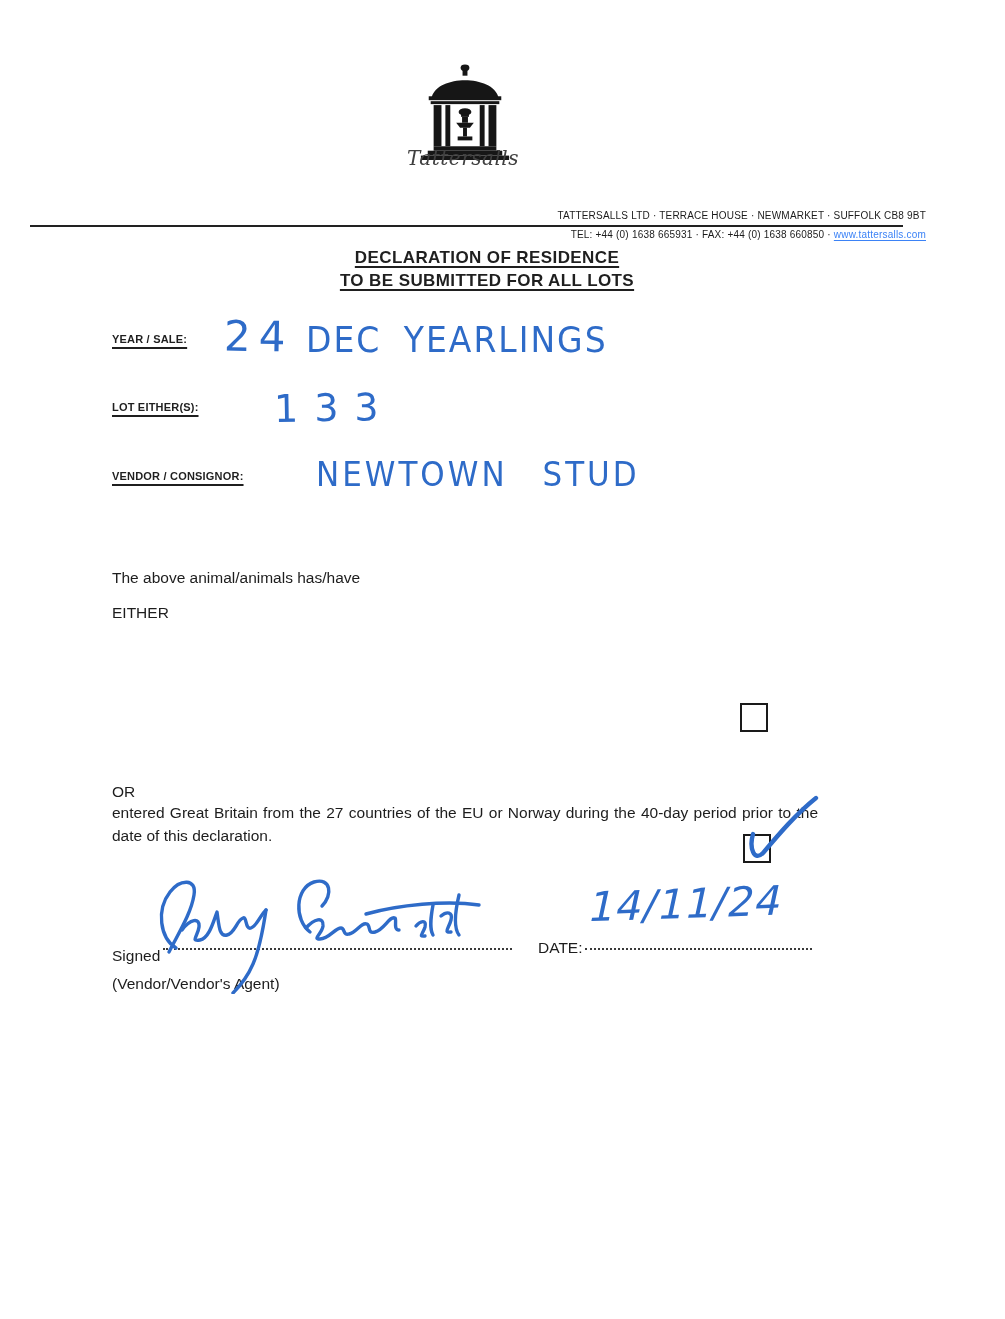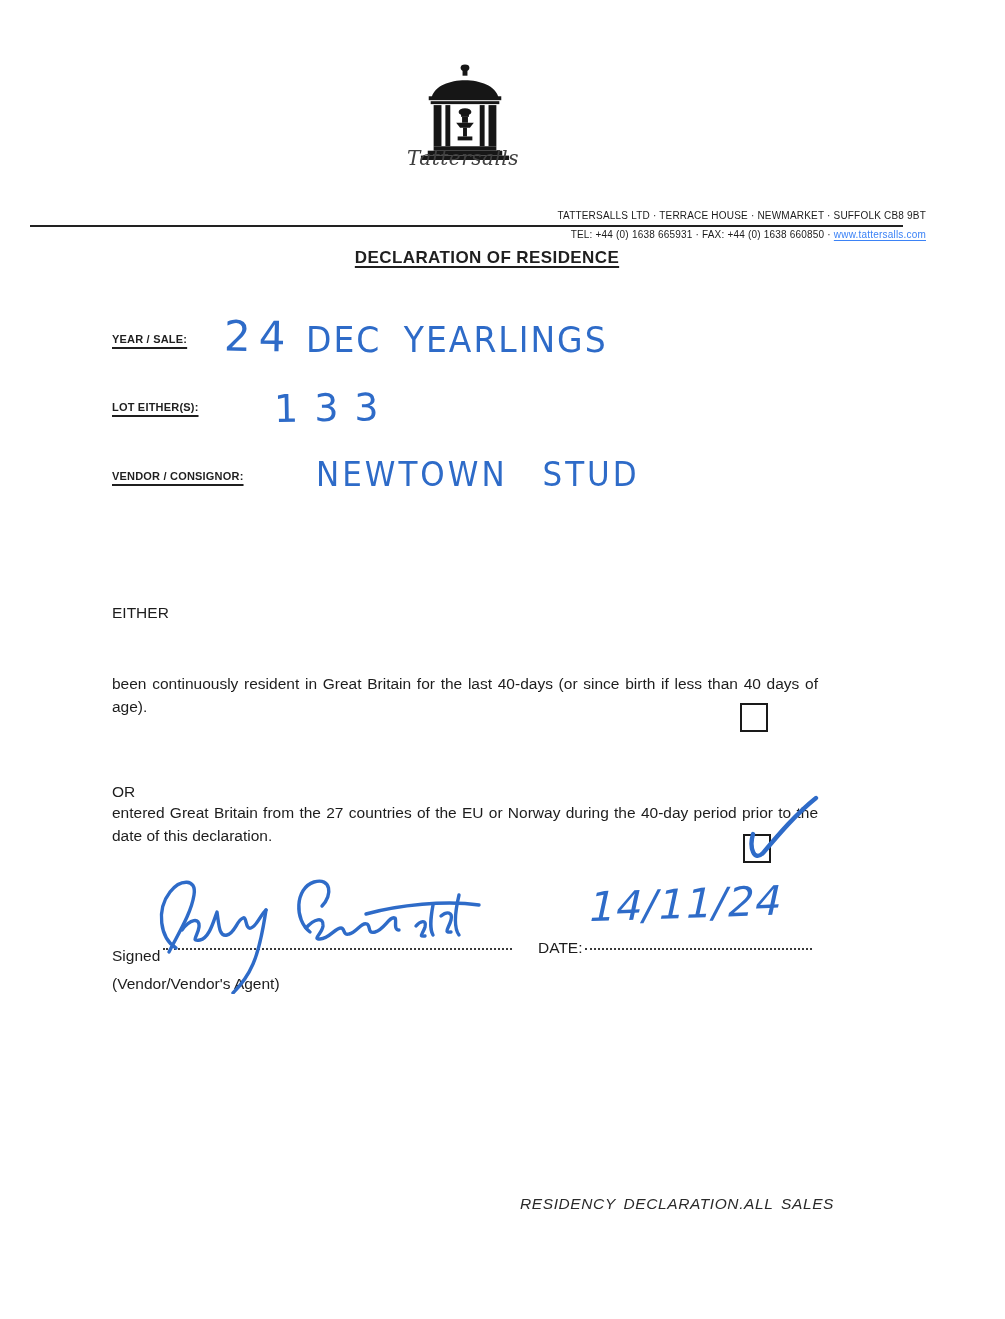--- a/index.html
+++ b/index.html
@@ -144,35 +144,36 @@
   <div class="abs addr-line">TATTERSALLS LTD · TERRACE HOUSE · NEWMARKET · SUFFOLK CB8 9BT</div>
 
   <div class="abs addr-line tel-line">
     <span>TEL: +44 (0) 1638 665931 · FAX: +44 (0) 1638 660850 · </span><a href="#" class="web-link">www.tattersalls.com</a>
   </div>
 
   <div class="abs rule"></div>
 
   <div class="abs doc-title">
     <div><span>DECLARATION OF RESIDENCE</span></div>
+    <div><span>TO BE SUBMITTED FOR ALL LOTS</span></div>
   </div>
 
   <div class="abs field-label" style="left:112px; top:333px;">YEAR / SALE:</div>
   <div class="abs ink hw-year">24</div>
   <div class="abs ink hw-sale">DEC YEARLINGS</div>
 
   <div class="abs field-label" style="left:112px; top:401px;">LOT EITHER(S):</div>
   <div class="abs ink hw-lot">133</div>
 
   <div class="abs field-label" style="left:112px; top:470px;">VENDOR / CONSIGNOR:</div>
   <div class="abs ink hw-vendor">NEWTOWN STUD</div>
 
+  <div class="abs body-text" style="left:112px; top:566px;">The above animal/animals has/have</div>
   <div class="abs body-text bold" style="left:112px; top:601px;">EITHER</div>
 
-  <div class="abs body-text para" style="left:112px; top:672px;">been continuously resident in Great Britain for the last 40-days (or since birth if less than 40 days of age).</div>
   <div class="abs checkbox" style="left:740px; top:703px;"></div>
 
   <div class="abs body-text bold" style="left:112px; top:780px;">OR</div>
 
   <div class="abs body-text para" style="left:112px; top:801px;">entered Great Britain from the 27 countries of the EU or Norway during the 40-day period prior to the date of this declaration.</div>
   <div class="abs checkbox" style="left:743px; top:834px;"></div>
 
   <svg class="abs tick-svg" width="90" height="82" viewBox="0 0 90 82" aria-hidden="true">
     <path d="M17,44 C13,58 18,72 27,63 C43,44 60,24 80,8" fill="none" stroke="#2e6bc8" stroke-width="4.4" stroke-linecap="round"></path>
   </svg>
@@ -197,15 +198,14 @@
       <path d="M218,42 C250,33 298,28 331,33"></path>
     </g>
   </svg>
 
   <div class="abs body-text" style="left:538px; top:936px;">DATE:</div>
   <div class="abs dotted" style="left:585px; top:948px; width:227px;"></div>
   <div class="abs ink hw-date">14/11/24</div>
 
   <div class="abs body-text" style="left:112px; top:972px;">(Vendor/Vendor's Agent)</div>
 
-  <div class="abs footer-ref">RESIDENCY DECLARATION.ALL SALES</div>
 
 </div>
 
 </body></html>

